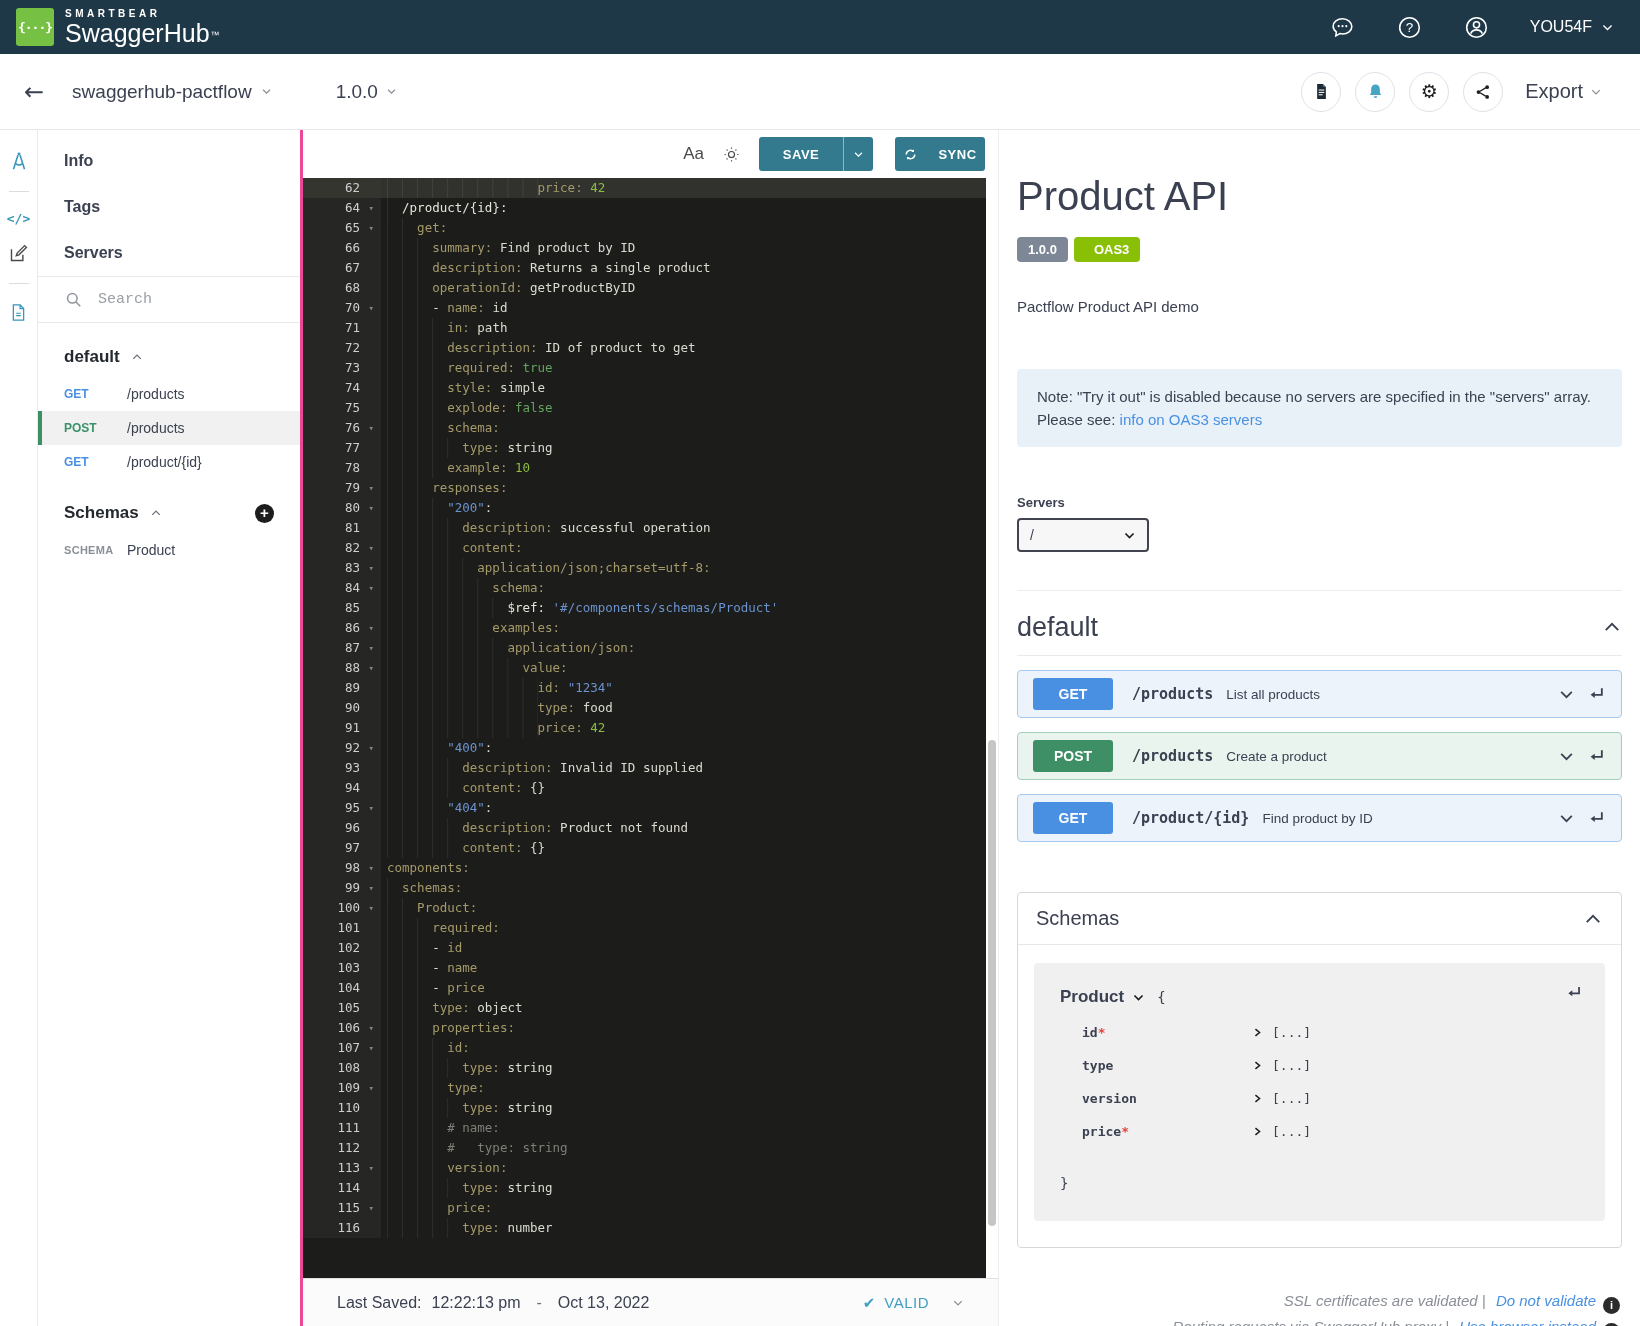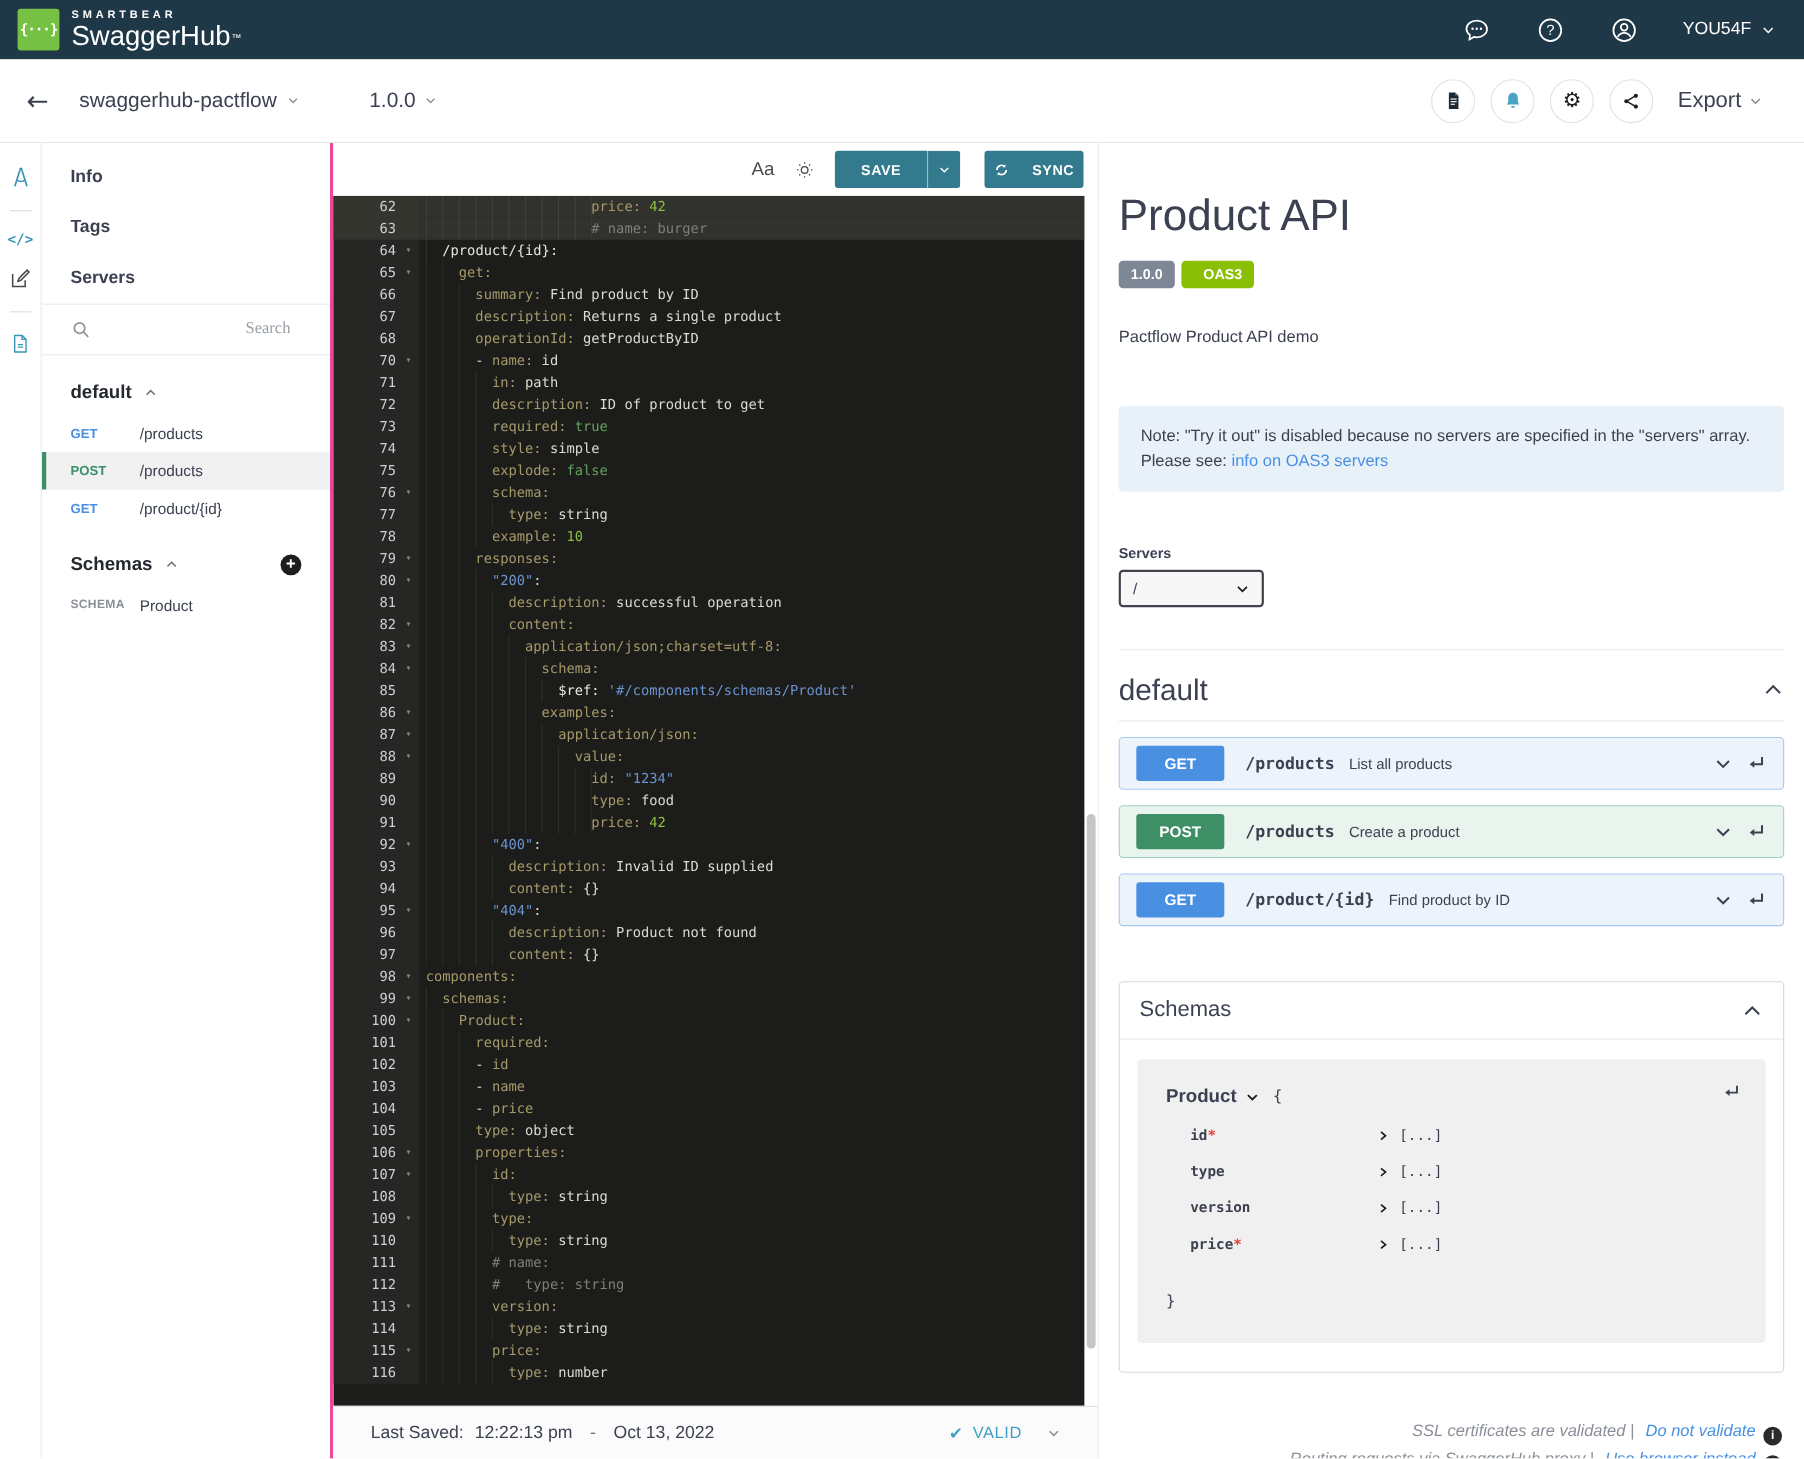--- a/index.html
+++ b/index.html
@@ -39,21 +39,21 @@
   .main { display:flex; height:1196px; }
 
   .rail { width:38px; border-right:1px solid #e8eaed; display:flex; flex-direction:column; align-items:center; padding-top:20px; flex:none; }
   .rail-item { margin-bottom:17px; }
   .rail-divider { width:20px; border-top:1px solid #d9dce0; margin:2px 0 19px; }
   .rail-code { color:#3796b8; font-family:"DejaVu Sans Mono",monospace; font-weight:bold; font-size:13px; }
 
   .sidebar { width:265px; border-right:3px solid #ec4899; flex:none; padding-top:8px; font-size:16px; }
   .nav-item { padding:14px 26px; font-weight:bold; color:#3b4151; }
   .search-row { display:flex; align-items:center; gap:13px; padding:13px 26px; border-top:1px solid #e8eaed; border-bottom:1px solid #e8eaed; }
-  .search-row input { border:none; outline:none; font-size:15px; font-family:Liberation Serif, serif; color:#4d7c0f; width:170px; background:transparent;text-align:right; }
+  .search-row input { border:none; outline:none; font-size:15px; font-family:Liberation Mono, monospace; color:#4d7c0f; width:170px; background:transparent; }
   .search-row input::placeholder { color:#9aa0a8; }
   .side-header { display:flex; align-items:center; gap:11px; padding:10px 26px; font-weight:bold; font-size:17px; margin-top:14px; color:#24292f; }
   .plus-btn { margin-left:auto; width:19px; height:19px; border-radius:50%; background:#1d1d1d; color:#fff; font-size:15px; line-height:17px; text-align:center; font-weight:bold; }
   .sop { display:flex; align-items:center; padding:9px 0 9px 26px; }
   .sop.selected { background:#f1f1f1; box-shadow:inset 4px 0 0 var(--post-green); }
   .sop-method { width:63px; font-weight:bold; font-size:12px; flex:none; }
   .sop-method.m-get { color:var(--get-blue); }
   .sop-method.m-post { color:#38916a; }
   .sop-path { font-size:14px; color:#3b4151; }
   .schema-kind { width:63px; font-weight:bold; font-size:11px; color:#8a9097; flex:none; letter-spacing:.3px; }
@@ -322,21 +322,20 @@
             <path d="M5.2 12a6.8 6.8 0 0 1 11.6-4.8" fill="none" stroke="#fff" stroke-width="2.4"></path>
             <path d="M17.6 3.6v4.4h-4.4z" fill="#fff"></path>
             <path d="M6.4 20.4V16h4.4z" fill="#fff"></path>
           </svg>
         <span>SYNC</span>
       </span>
     </div>
     <div class="editor-wrap">
       <div class="code" id="code-area">
           <div class="line hl"><span class="gutter">62</span><span class="ltext"><span class="ind">                    </span><span class="tok-k">price: </span><span class="tok-n">42</span></span></div>
-          <div class="line hl"><span class="gutter">63</span><span class="ltext"><span class="ind">                    </span><span class="tok-c"># name: burger</span></span></div>
           <div class="line"><span class="gutter">64<span class="fold">▾</span></span><span class="ltext"><span class="ind">  </span><span class="tok-w">/product/{id}:</span></span></div>
           <div class="line"><span class="gutter">65<span class="fold">▾</span></span><span class="ltext"><span class="ind">    </span><span class="tok-k">get:</span></span></div>
           <div class="line"><span class="gutter">66</span><span class="ltext"><span class="ind">      </span><span class="tok-k">summary: </span><span class="tok-v">Find product by ID</span></span></div>
           <div class="line"><span class="gutter">67</span><span class="ltext"><span class="ind">      </span><span class="tok-k">description: </span><span class="tok-v">Returns a single product</span></span></div>
           <div class="line"><span class="gutter">68</span><span class="ltext"><span class="ind">      </span><span class="tok-k">operationId: </span><span class="tok-v">getProductByID</span></span></div>
           <div class="line"><span class="gutter">70<span class="fold">▾</span></span><span class="ltext"><span class="ind">      </span><span class="tok-v">- </span><span class="tok-k">name: </span><span class="tok-v">id</span></span></div>
           <div class="line"><span class="gutter">71</span><span class="ltext"><span class="ind">        </span><span class="tok-k">in: </span><span class="tok-v">path</span></span></div>
           <div class="line"><span class="gutter">72</span><span class="ltext"><span class="ind">        </span><span class="tok-k">description: </span><span class="tok-v">ID of product to get</span></span></div>
           <div class="line"><span class="gutter">73</span><span class="ltext"><span class="ind">        </span><span class="tok-k">required: </span><span class="tok-b">true</span></span></div>
           <div class="line"><span class="gutter">74</span><span class="ltext"><span class="ind">        </span><span class="tok-k">style: </span><span class="tok-v">simple</span></span></div>

